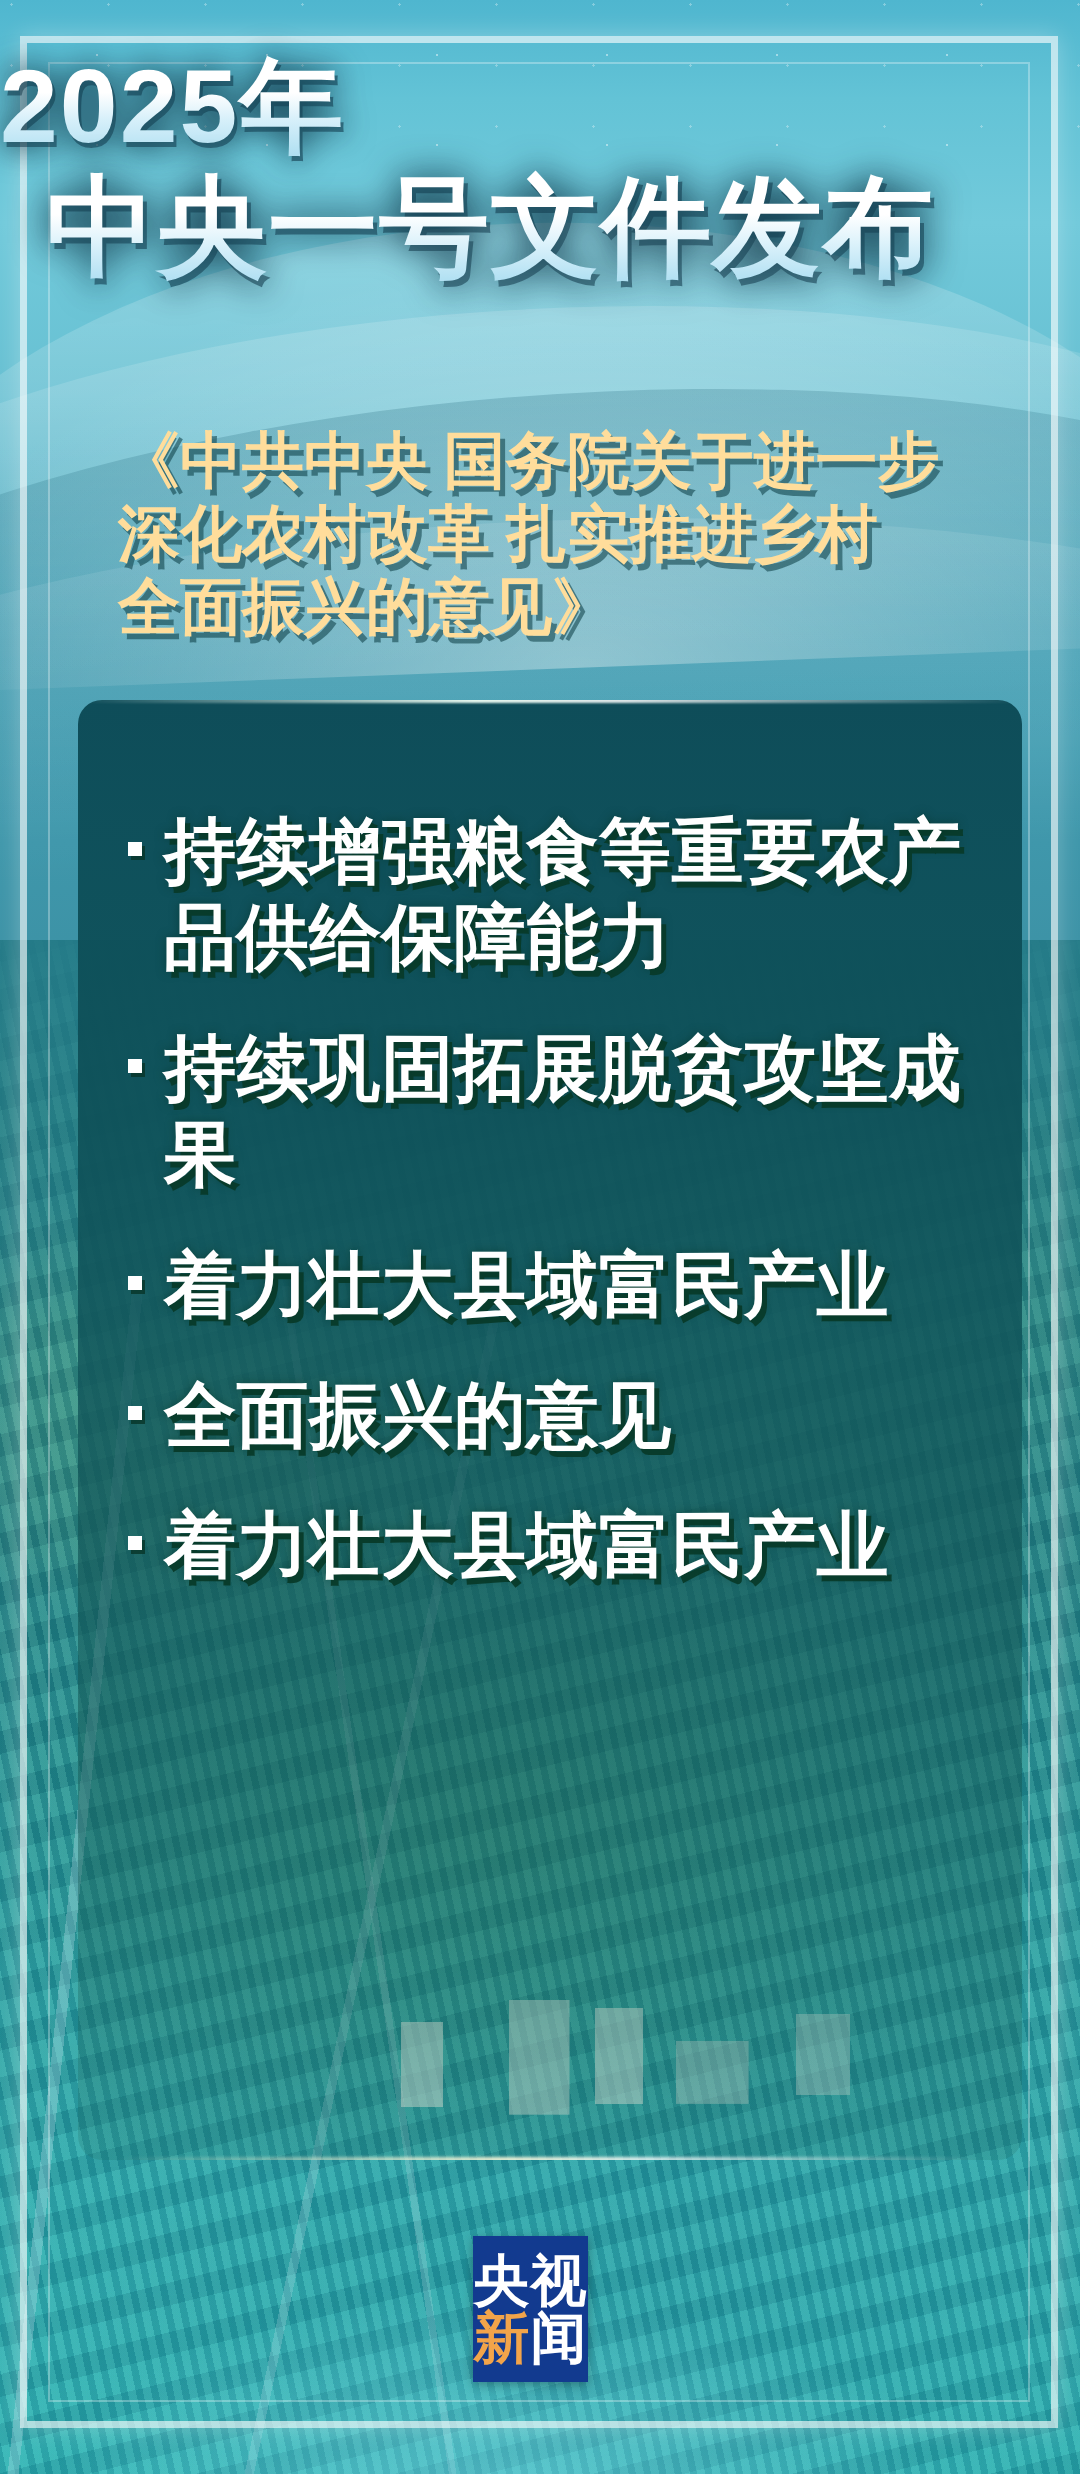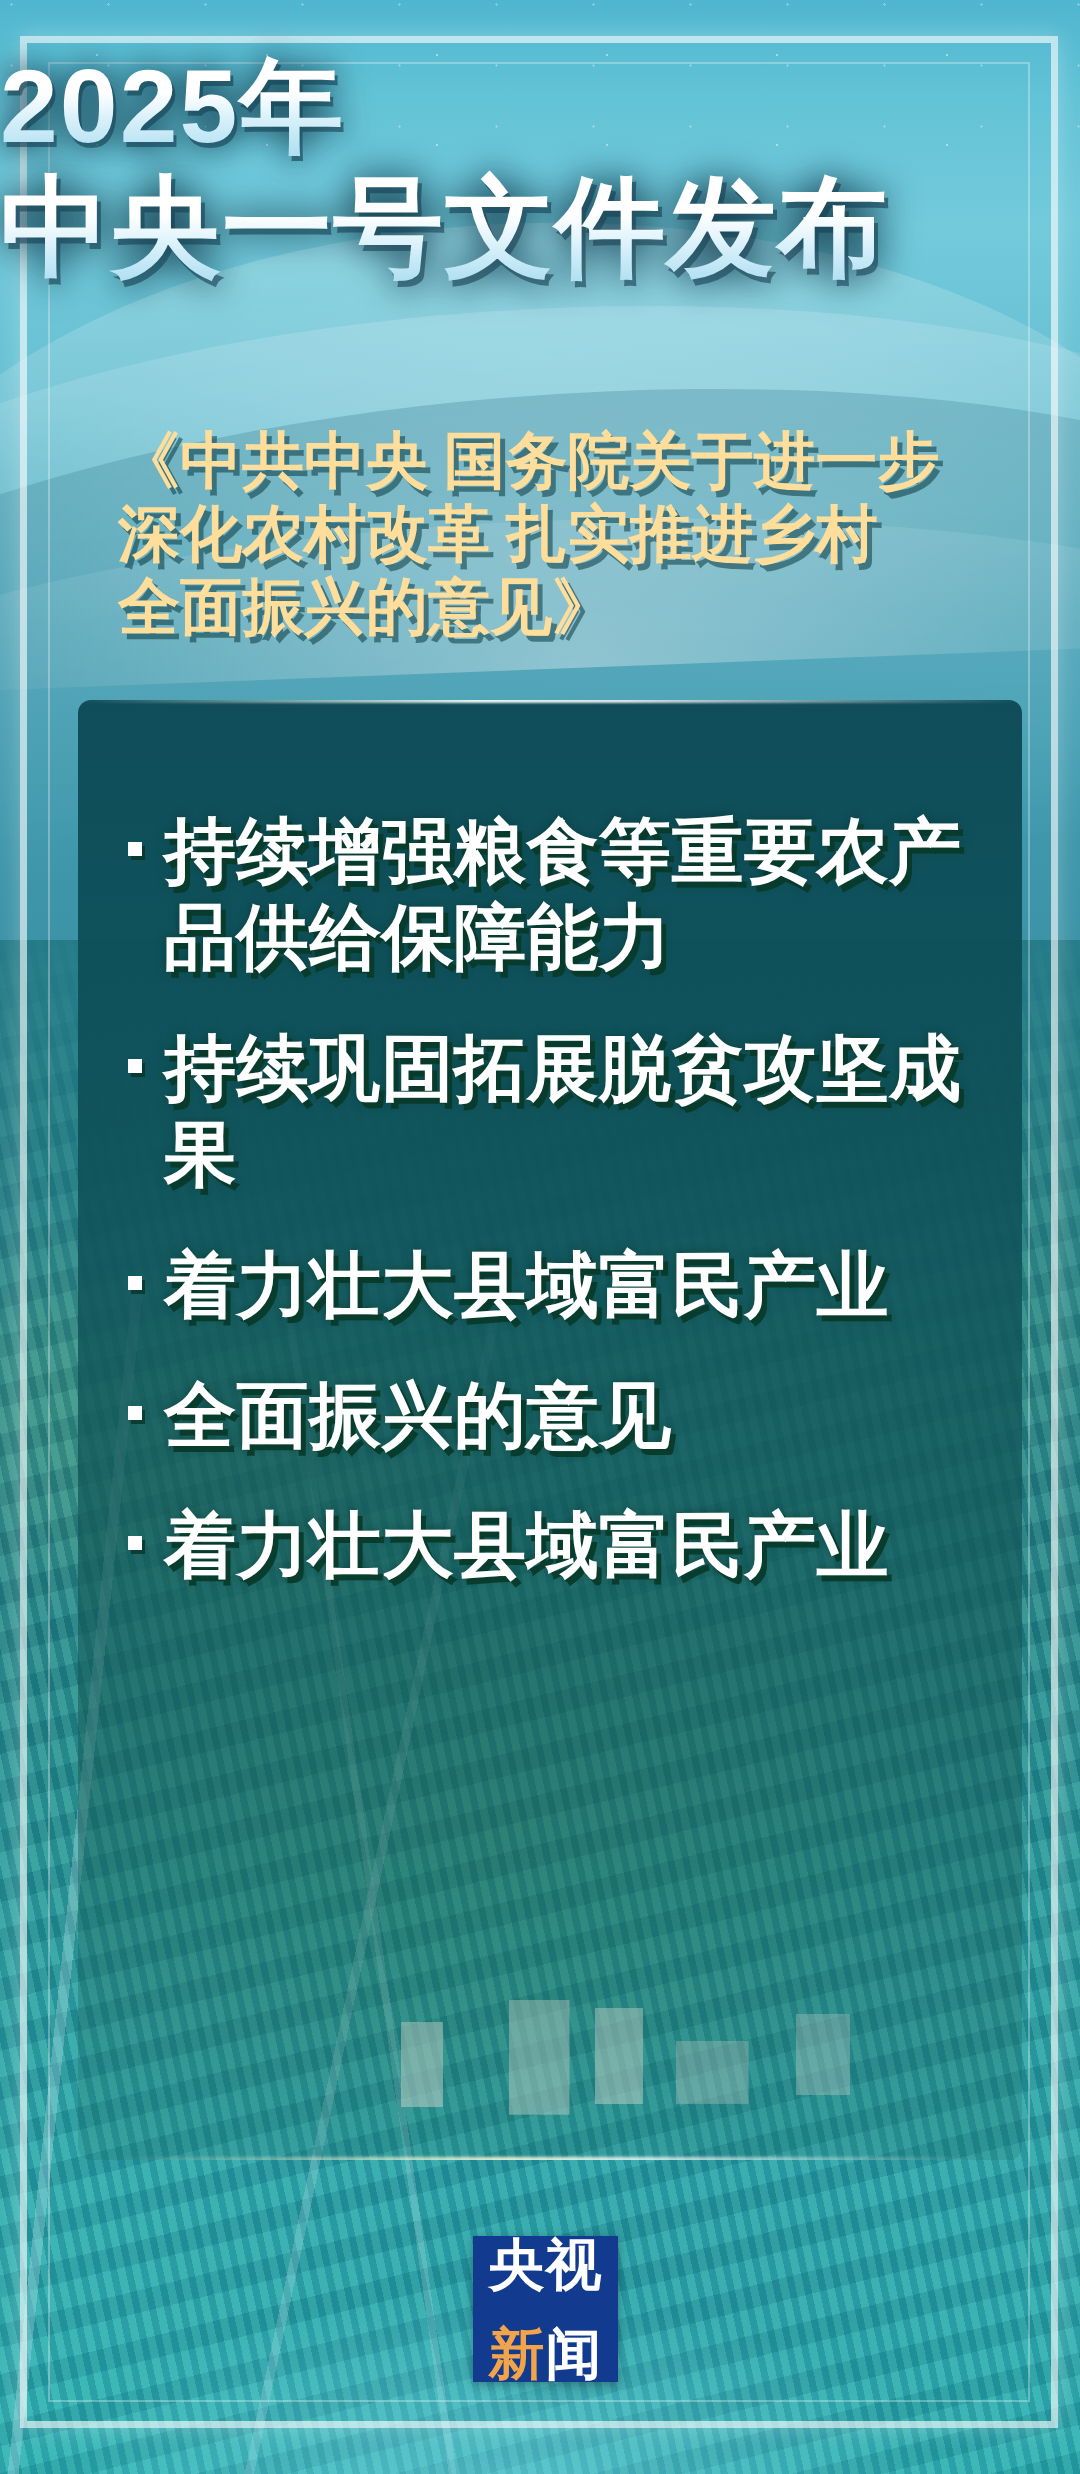--- a/index.html
+++ b/index.html
@@ -150,39 +150,40 @@
     filter:drop-shadow(0 0 16px rgba(6,40,58,.85)) drop-shadow(3px 5px 0 rgba(8,44,62,.55));
     margin:0;
   }
   .title-main{
     font-size:110px;line-height:1.1;font-weight:bold;
     letter-spacing:1px;margin:4px 0 0 0;
     background:linear-gradient(180deg,#ffffff 0%,#ffffff 40%,#dcf2fb 64%,#a9ddf1 100%);
     -webkit-background-clip:text;background-clip:text;color:transparent;
     -webkit-text-fill-color:transparent;
     filter:drop-shadow(0 0 18px rgba(6,40,58,.9)) drop-shadow(4px 6px 0 rgba(8,44,62,.55));
+    padding-left:46px;
   }
 
   
   .subtitle{
     position:absolute;left:118px;right:80px;top:425px;
     font-family:"Liberation Serif","DejaVu Serif",serif;
     font-weight:bold;
     font-size:62px;line-height:1.18;
     color:#ffdd9b;
     text-shadow:5px 6px 0 rgba(10,58,66,.55);
     text-align:left;
     letter-spacing:0px;
   }
   .subtitle div{white-space:nowrap;}
 
   
   .panel{
     position:absolute;left:78px;top:700px;width:944px;height:1460px;
-    border-radius:13px;
+    border-radius:24px;
     background:linear-gradient(180deg,
       rgba(12,74,86,.97) 0%,
       rgba(13,78,88,.96) 12%,
       rgba(14,80,88,.93) 28%,
       rgba(16,84,90,.86) 42%,
       rgba(18,86,88,.72) 56%,
       rgba(20,88,86,.56) 68%,
       rgba(22,90,84,.42) 80%,
       rgba(24,92,82,.30) 90%,
       rgba(26,96,84,.18) 100%);
@@ -220,24 +221,24 @@
     font-weight:bold;
     font-size:72px;
     line-height:1.20;
     letter-spacing:0.5px;
     text-shadow:5px 6px 0 rgba(8,58,40,.92), 0 0 10px rgba(6,50,36,.55);
   }
 
   
   .logo{
     position:absolute;left:473px;top:2236px;
-    width:145px;height:146px;
+    width:115px;height:146px;
     background:#123a8f;
     display:flex;flex-direction:column;
-    align-items:center;justify-content:space-between;
+    align-items:center;justify-content:center;
     box-shadow:0 3px 10px rgba(0,0,0,.30);
   }
   .logo-line{
     font-size:56px;line-height:1.02;font-weight:bold;
     letter-spacing:1px;
     display:block;
   }
   .logo-line.top{color:#ffffff;}
   .logo-line.bottom{}
   .logo-char-orange{color:#f2a44a;}

